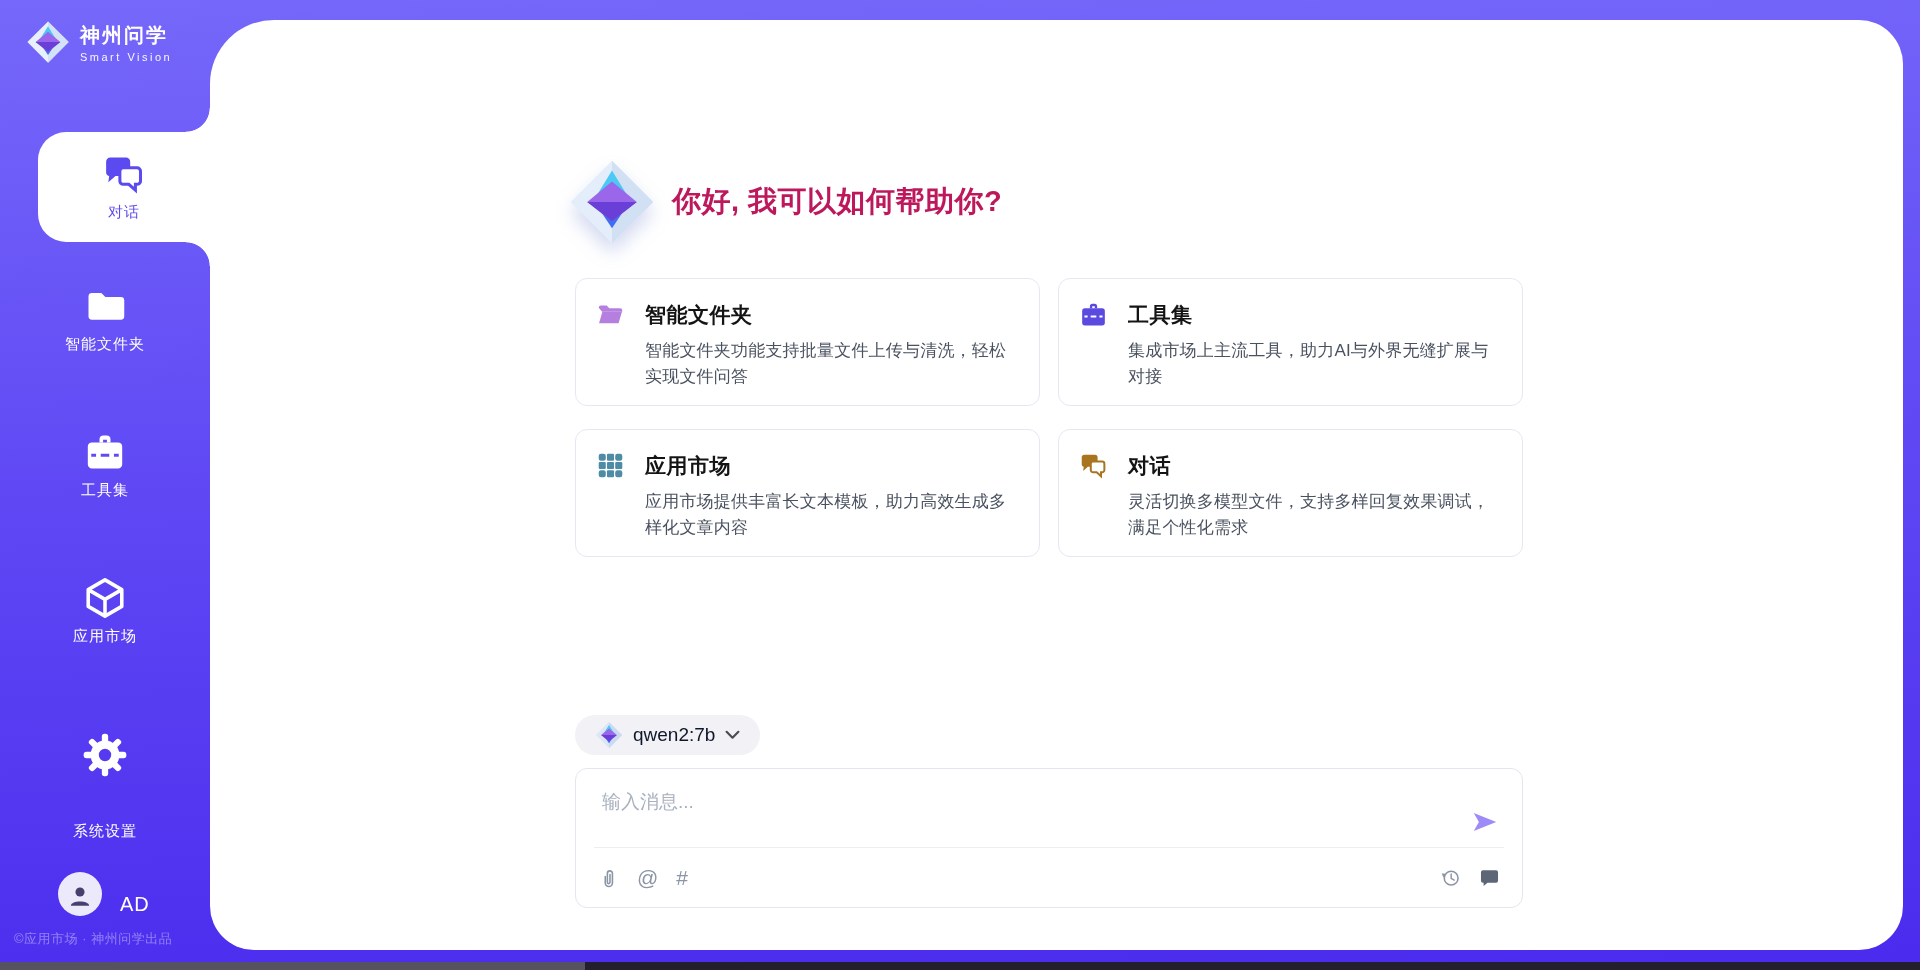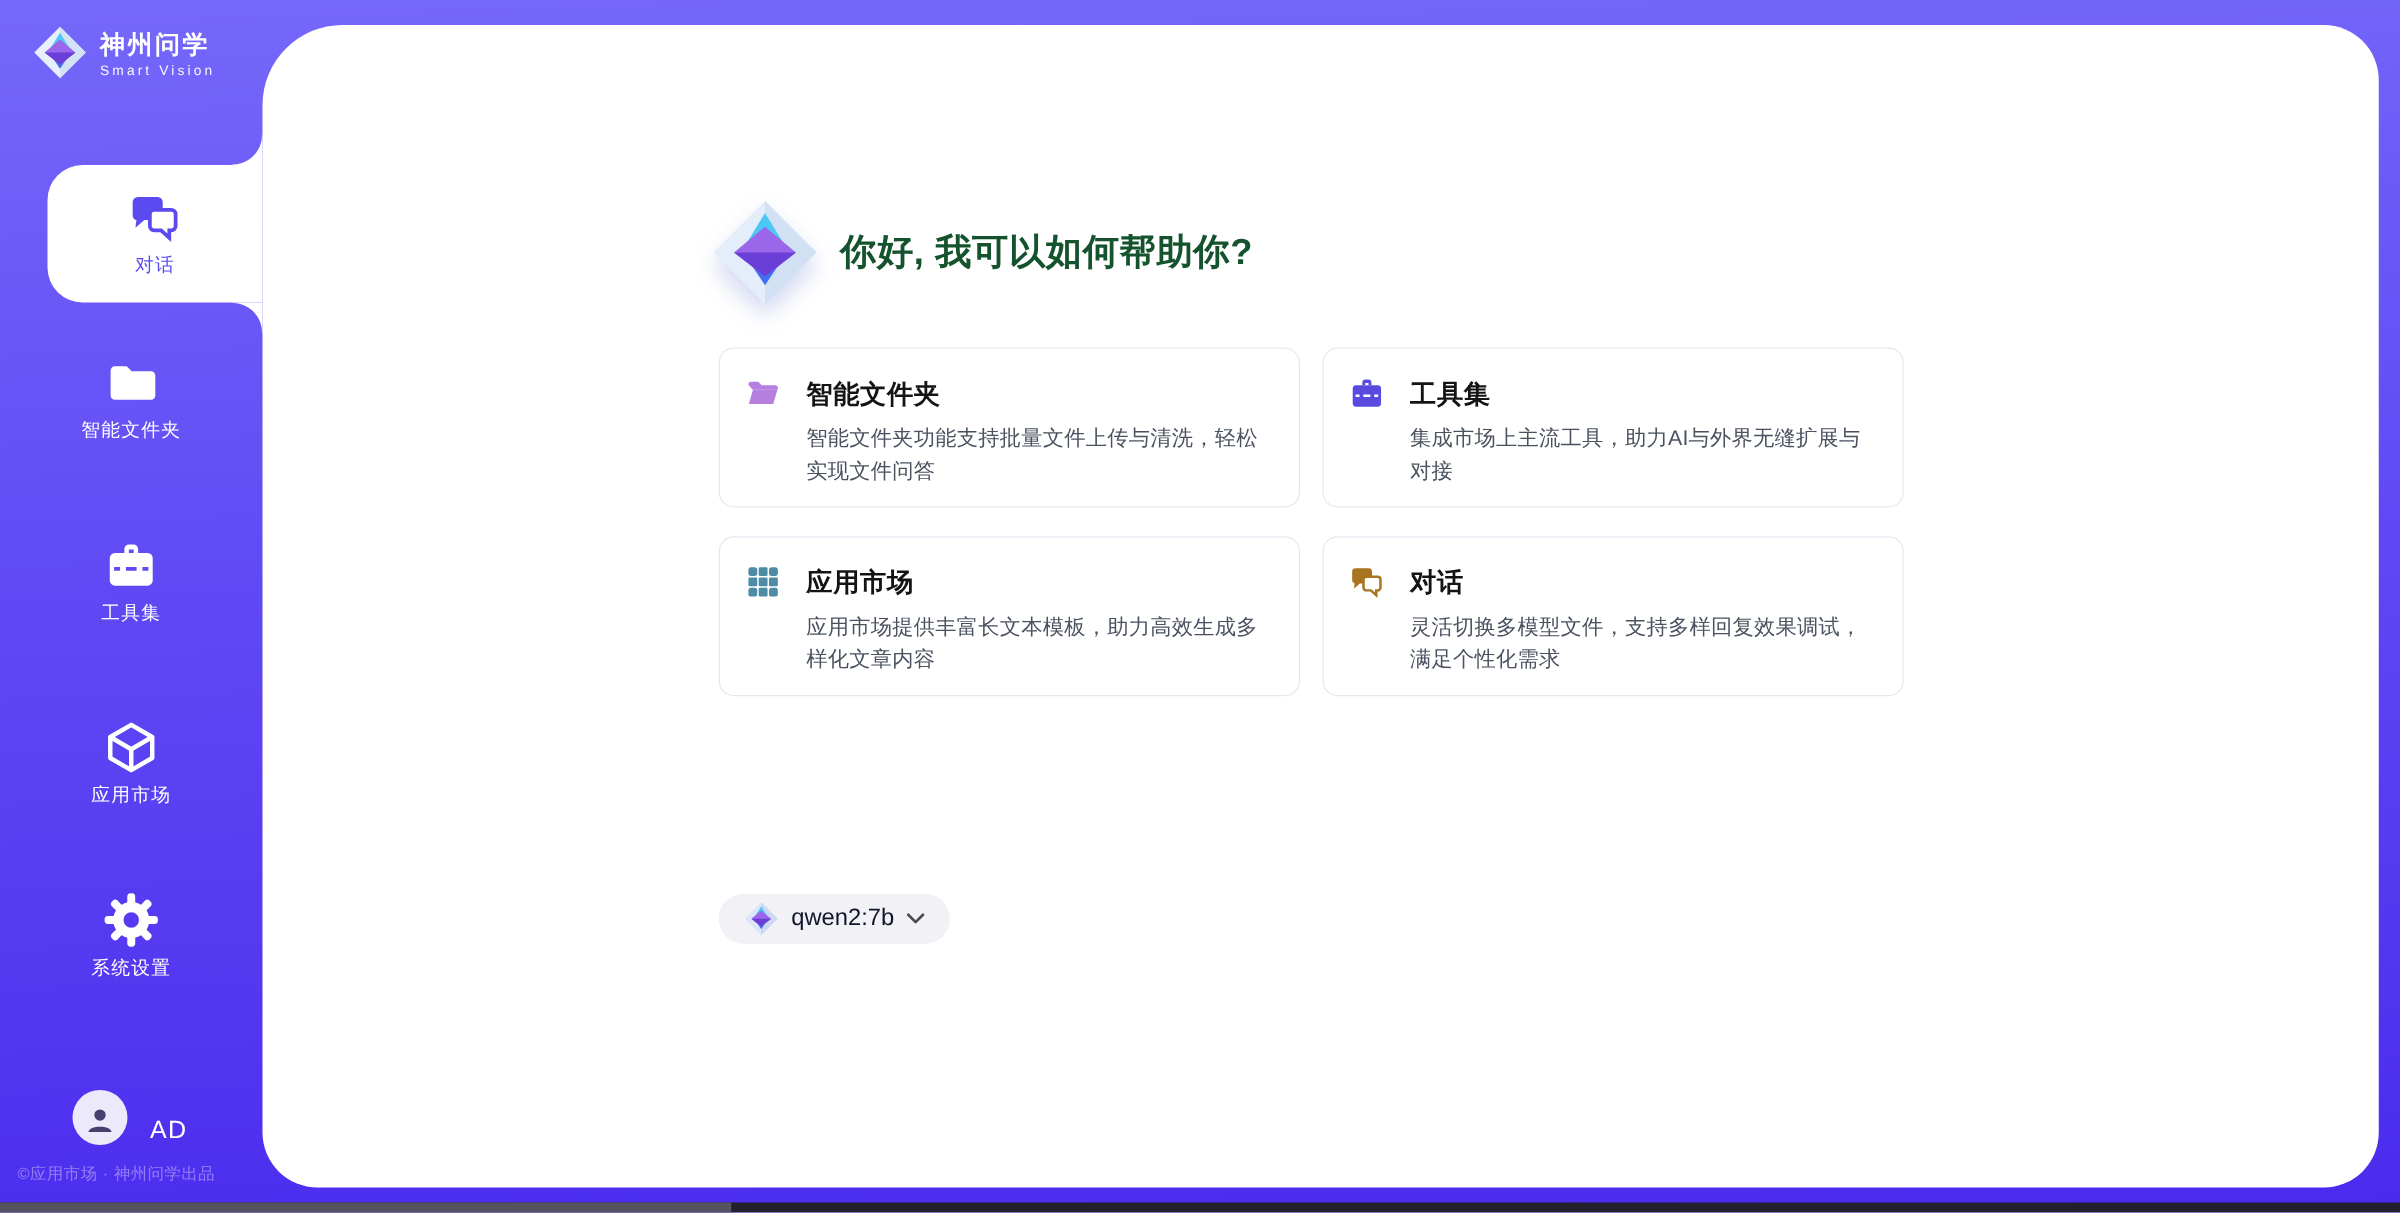--- a/index.html
+++ b/index.html
@@ -20,32 +20,32 @@
   .nav-item.active{left:38px;width:172px;height:110px;background:#fff;border-radius:28px 0 0 28px;justify-content:center;}
   .nav-item.active .nav-icon{color:var(--accent);}
   .nav-item.active .nav-label{color:var(--accent);}
   .nav-item.active::before,.nav-item.active::after{content:"";position:absolute;right:0;width:24px;height:24px;}
   .nav-item.active::before{top:-24px;background:radial-gradient(circle 24px at 0 0, rgba(0,0,0,0) 23.2px, #fff 24px);}
   .nav-item.active::after{bottom:-24px;background:radial-gradient(circle 24px at 0 100%, rgba(0,0,0,0) 23.2px, #fff 24px);}
   .pos-0{top:132px;}
   .pos-1{top:284px;}
   .pos-2{top:430px;}
   .pos-3{top:576px;}
-  .pos-4{top:714px;}
+  .pos-4{top:733px;gap:38px;}
   .user-row{position:absolute;left:58px;top:872px;display:flex;align-items:flex-end;gap:18px;cursor:pointer;}
   .avatar{width:44px;height:44px;border-radius:50%;background:#ece9fb;display:flex;align-items:center;justify-content:center;}
   .avatar svg{width:28px;height:28px;color:#46406e;margin-top:4px;}
   .user-name{color:#fff;font-size:20px;letter-spacing:1px;}
   .copyright{position:absolute;left:14px;top:930px;font-size:13px;color:rgba(255,255,255,.38);letter-spacing:.5px;}
   
   .panel{position:absolute;left:210px;top:20px;width:1693px;height:930px;background:#fff;
          border-radius:64px 44px 44px 44px;}
   .greeting{position:absolute;left:358px;top:138px;display:flex;align-items:center;gap:16px;}
   .greeting svg{width:88px;height:88px;filter:drop-shadow(0 10px 9px rgba(110,130,210,.30));}
-  .greeting h1{margin:0;font-size:29px;font-weight:700;color:#14532d;letter-spacing:.5px;}
+  .greeting h1{margin:0;font-size:29px;font-weight:700;color:#be185d;letter-spacing:.5px;}
   .cards{position:absolute;left:365px;top:258px;width:948px;display:grid;
          grid-template-columns:465px 465px;column-gap:18px;row-gap:23px;}
   .card{box-sizing:border-box;height:128px;background:#fff;border:1px solid var(--card-border);
         border-radius:12px;padding:21px 20px 18px 20px;cursor:pointer;}
   .card-head{display:flex;align-items:center;gap:20px;}
   .card-head svg{width:29px;height:29px;flex:none;}
   .card-head h3{margin:0;font-size:21px;font-weight:700;color:#141414;letter-spacing:.5px;}
   .card-desc{margin:9px 0 0 49px;font-size:17px;line-height:1.55;color:var(--desc);letter-spacing:.2px;}
   
   .model-pill{position:absolute;left:365px;top:695px;height:40px;display:inline-flex;align-items:center;
@@ -234,18 +234,43 @@
       <polygon points="32,51 44,33 20,33" fill="#3f6ef2"></polygon>
       <polygon points="32,17 50,32 32,46 14,32" fill="#9a66ea"></polygon>
       <polygon points="14,32 50,32 32,46" fill="#6a3fd8"></polygon>
     </svg>
     <span class="model-name">qwen2:7b</span>
     <svg class="chev" viewBox="0 0 14 9">
       <path d="M1.5 1.5 7 7l5.5-5.5" fill="none" stroke="currentColor" stroke-width="2" stroke-linecap="round" stroke-linejoin="round"></path>
     </svg>
   </div>
 
+  <div class="composer">
+    <textarea placeholder="输入消息..." style=""></textarea>
+    <div class="send-btn">
+      <svg viewBox="0 0 32 32">
+        <path d="M4 6.5 28 16 4 25.5 9.5 16Z" fill="currentColor"></path>
+      </svg>
+    </div>
+    <div class="composer-divider"></div>
+    <div class="tool-row">
+      <svg class="tool-icon" viewBox="0 0 24 24">
+        <path d="M8.3 11v7.2a4.1 4.1 0 0 0 8.2 0V7.3a2.9 2.9 0 0 0-5.8 0v10.2a1.5 1.5 0 0 0 3 0V8.5" fill="none" stroke="currentColor" stroke-width="1.8" stroke-linecap="round"></path>
+      </svg>
+      <span class="tool-glyph">@</span>
+      <span class="tool-glyph">#</span>
+      <div class="tool-spacer"></div>
+      <svg class="tool-icon" viewBox="0 0 32 32">
+        <circle cx="17" cy="17" r="10.5" fill="none" stroke="currentColor" stroke-width="2.4"></circle>
+        <path d="M17 10.8v6.4l4.6 2.7" fill="none" stroke="currentColor" stroke-width="2.2" stroke-linecap="round" stroke-linejoin="round"></path>
+        <path d="M2.6 9.6l7 .9-4.4 5.4Z" fill="currentColor"></path>
+      </svg>
+      <svg class="tool-icon dark" viewBox="0 0 32 32">
+        <path d="M6 5h20a3 3 0 0 1 3 3v13a3 3 0 0 1-3 3H13l-6 5v-5H6a3 3 0 0 1-3-3V8a3 3 0 0 1 3-3Z" fill="currentColor"></path>
+      </svg>
+    </div>
+  </div>
 
 </main>
 
 <div class="bottom-bar">
   <div class="bottom-thumb"></div>
 </div>
 
 </body></html>

